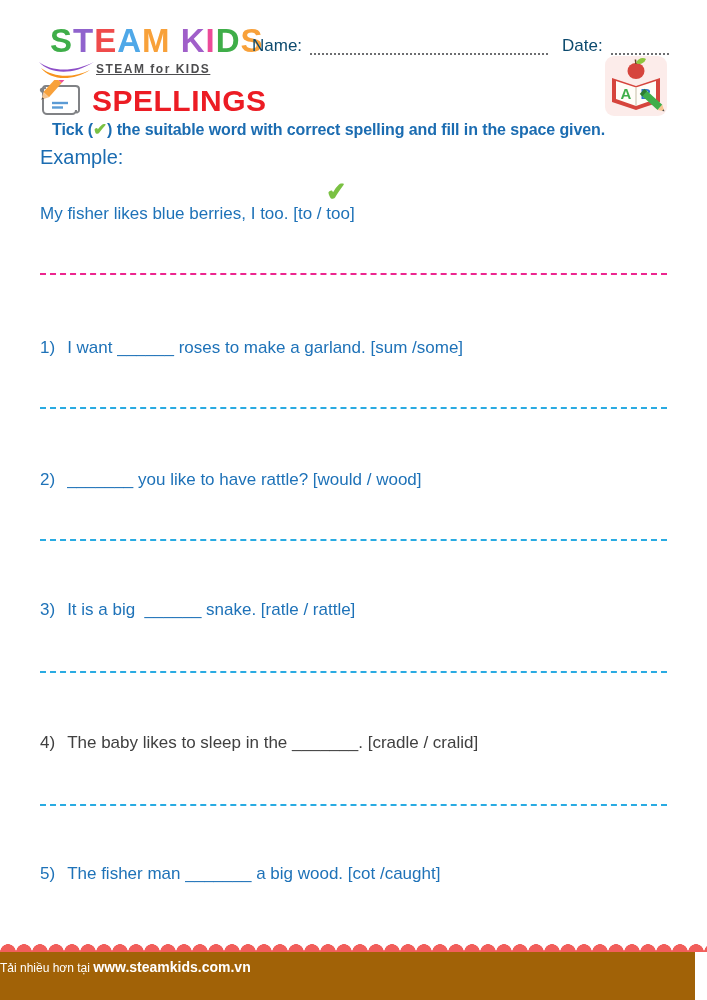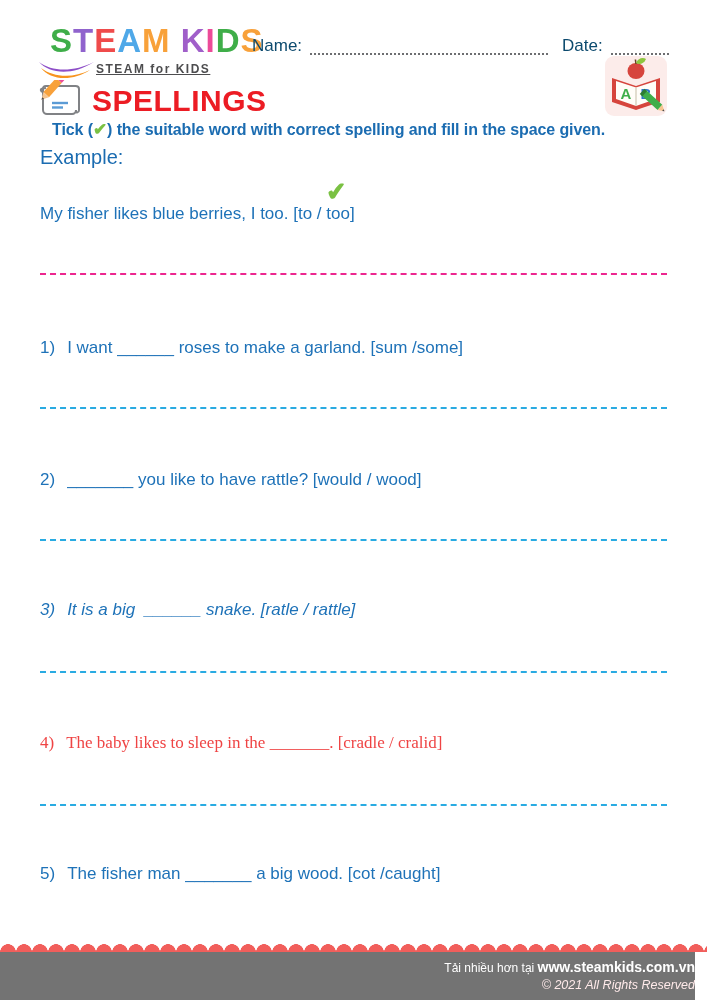--- a/index.html
+++ b/index.html
@@ -45,28 +45,28 @@
                transform:rotate(-5deg); }
 
   
   .divider { position:absolute; left:40px; right:40px; border-top:2.5px dashed; }
   .divider.pink { top:273px; }
   .d2 { top:407px; } .d3 { top:539px; } .d4 { top:671px; } .d5 { top:804px; }
 
   
   .question { position:absolute; left:40px; font-size:17px; white-space:pre; }
   .q-num { margin-right:12px; }
-  .q1 { top:338px; } .q2 { top:470px; } .q3 { top:600px;font-style:italic; } .q4 { top:733px; } .q5 { top:864px; }
+  .q1 { top:338px; } .q2 { top:470px; } .q3 { top:600px; } .q4 { top:733px; } .q5 { top:864px; }
 
   
   .footer-scallop { position:absolute; left:0; right:0; bottom:48px; height:8px;
     background-image:radial-gradient(circle at 8px 8px, #f15e5b 7.6px, rgba(241,94,91,0) 8px);
     background-size:16px 16px; background-repeat:repeat-x; }
-  .footer-band { position:absolute; left:0; right:12px; bottom:0; height:48px; background:#737373;
-    color:#ffffff; text-align:right; padding-top:7px; }
+  .footer-band { position:absolute; left:0; right:12px; bottom:0; height:48px; background:#a16207;
+    color:#ffffff; text-align:left; padding-top:7px; }
   .footer-line1 { font-size:12px; }
   .footer-url { font-size:14px; font-weight:700; }
   .footer-line2 { font-size:12.5px; font-style:italic; margin-top:3px; color:#ffeaea; }
 </style>
 </head>
 <body>
 
 <div class="page">
 
   <div class="logo">
@@ -128,22 +128,21 @@
 
   <div class="divider pink" style="border-color:#ec268f;"></div>
   <div class="divider d2" style="border-color:#29abe2;"></div>
   <div class="divider d3" style="border-color:#29abe2;"></div>
   <div class="divider d4" style="border-color:#29abe2;"></div>
   <div class="divider d5" style="border-color:#29abe2;"></div>
 
   <div class="question q1" style="color: rgb(30, 114, 184);"><span class="q-num">1)</span><span>I want ______ roses to make a garland. [sum /some]</span></div>
   <div class="question q2" style="color: rgb(30, 114, 184);"><span class="q-num">2)</span><span>_______ you like to have rattle? [would / wood]</span></div>
   <div class="question q3" style="color: rgb(30, 114, 184);"><span class="q-num">3)</span><span>It is a big  ______ snake. [ratle / rattle]</span></div>
-  <div class="question q4" style="color: #ef4444; font-family: Liberation Serif, serif;"><span class="q-num">4)</span><span>The baby likes to sleep in the _______. [cradle / cralid]</span></div>
+  <div class="question q4" style="color: #404040;"><span class="q-num">4)</span><span>The baby likes to sleep in the _______. [cradle / cralid]</span></div>
   <div class="question q5" style="color: rgb(30, 114, 184);"><span class="q-num">5)</span><span>The fisher man _______ a big wood. [cot /caught]</span></div>
 
   <div class="footer-scallop"></div>
   <div class="footer-band">
     <div class="footer-line1"><span>Tải nhiều hơn tại </span><span class="footer-url">www.steamkids.com.vn</span></div>
-    <div class="footer-line2">© 2021 All Rights Reserved</div>
   </div>
 
 </div>
 
 </body></html>

